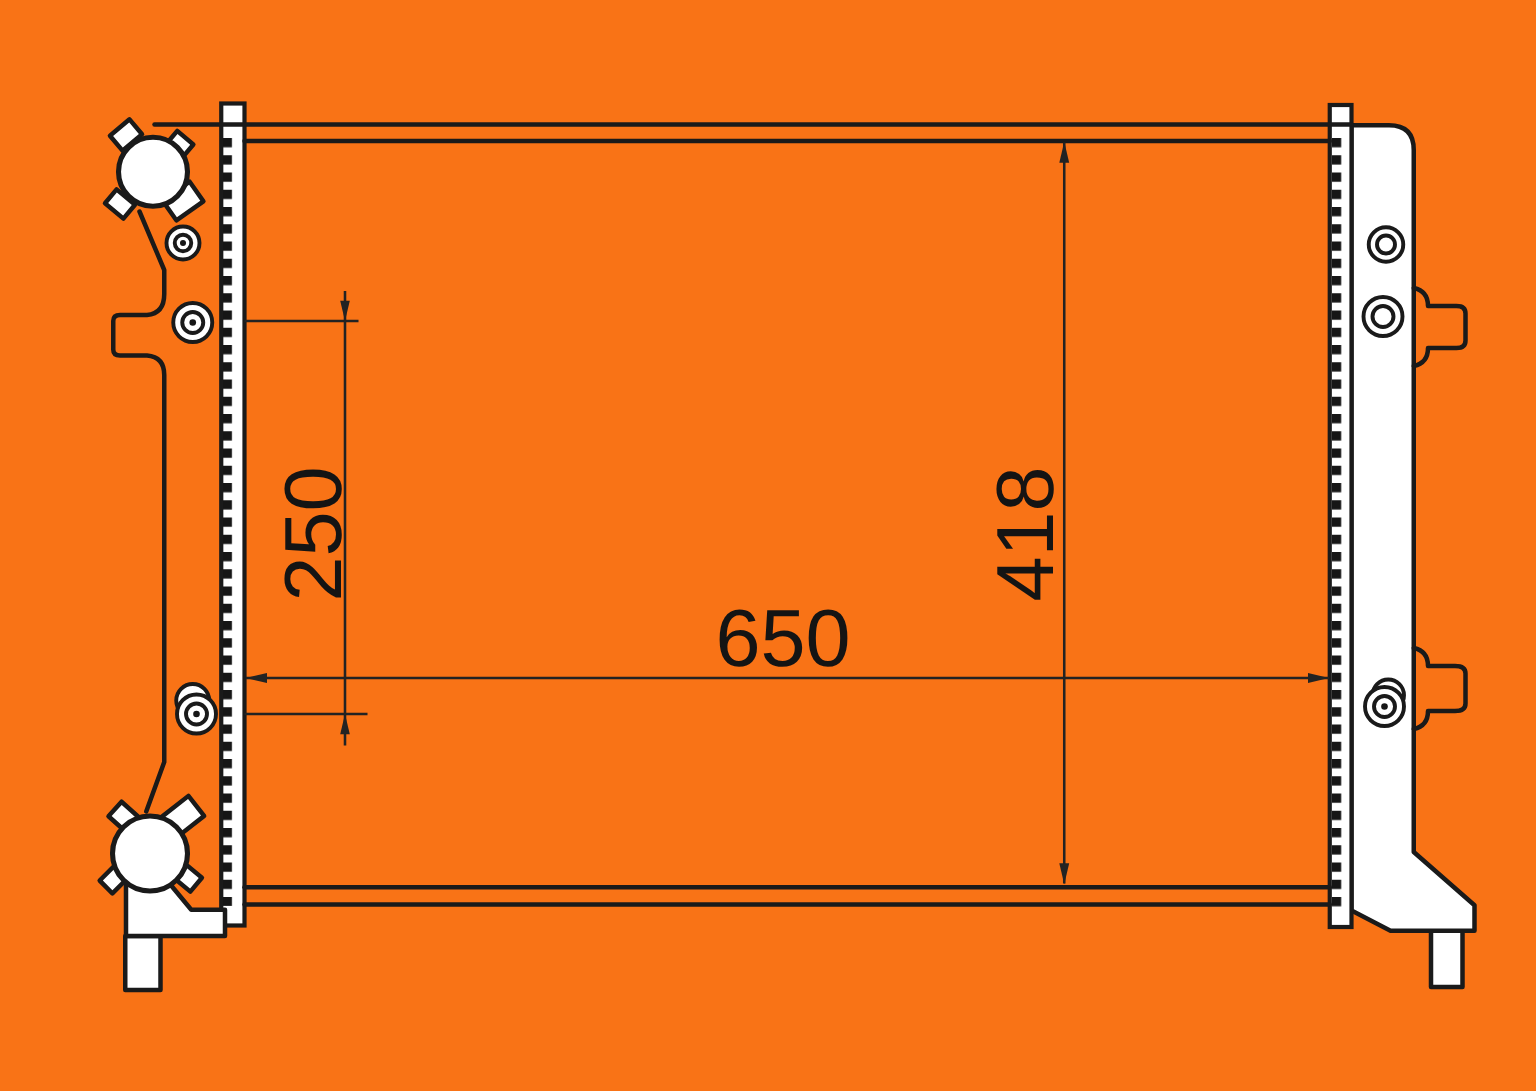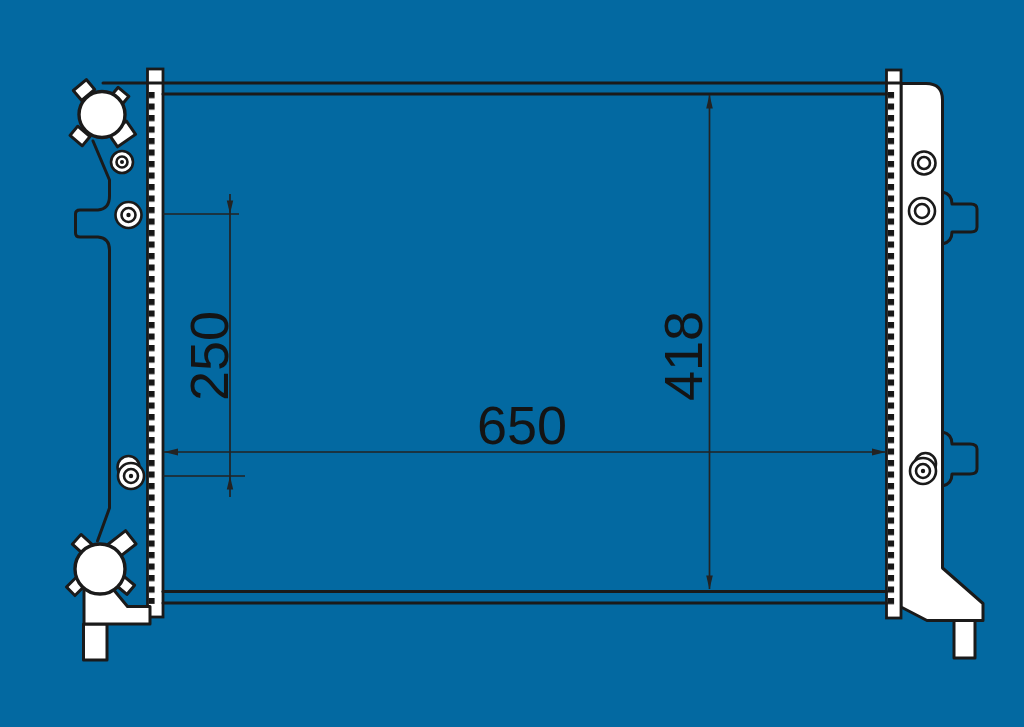--- a/index.html
+++ b/index.html
@@ -1,16 +1,16 @@
 <!DOCTYPE html>
 <html><head>
 <meta charset="utf-8">
 <style>
   html,body{margin:0;padding:0;background:#ffffff;}
-  .stage{position:relative;width:1024px;height:727px;background:#0369a1;overflow:hidden;}
+  .stage{position:relative;width:1024px;height:727px;background:#f97316;overflow:hidden;}
   svg{display:block;}
   svg text{font-family:"Liberation Sans","DejaVu Sans",sans-serif;font-size:54px;fill:#141414;}
   .ln{stroke:#1a1a1a;stroke-width:3;fill:none;stroke-linecap:round;stroke-linejoin:round;}
   .lnw{stroke:#1a1a1a;stroke-width:3;fill:#ffffff;stroke-linejoin:round;}
   .lnthin{stroke:#1a1a1a;stroke-width:2.6;fill:#ffffff;}
   .dim{stroke:#232323;stroke-width:1.7;fill:none;}
   .arr{fill:#232323;stroke:none;}
 </style>
 </head>
 <body>

